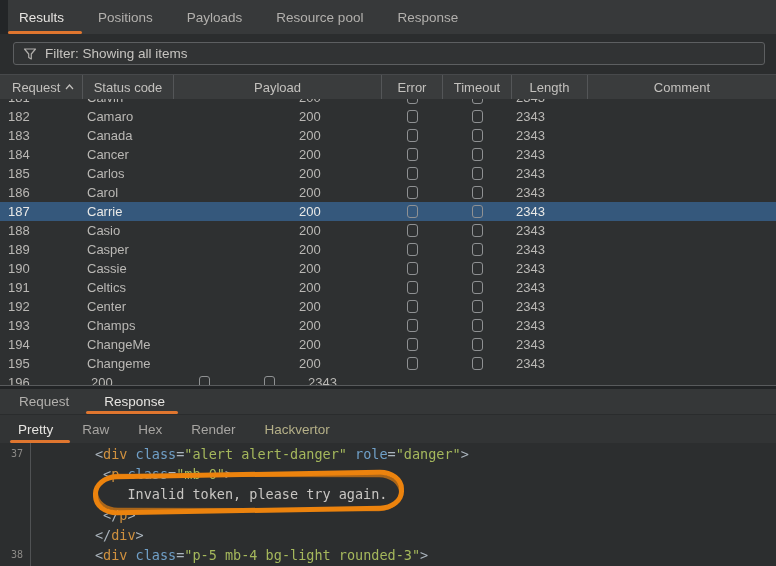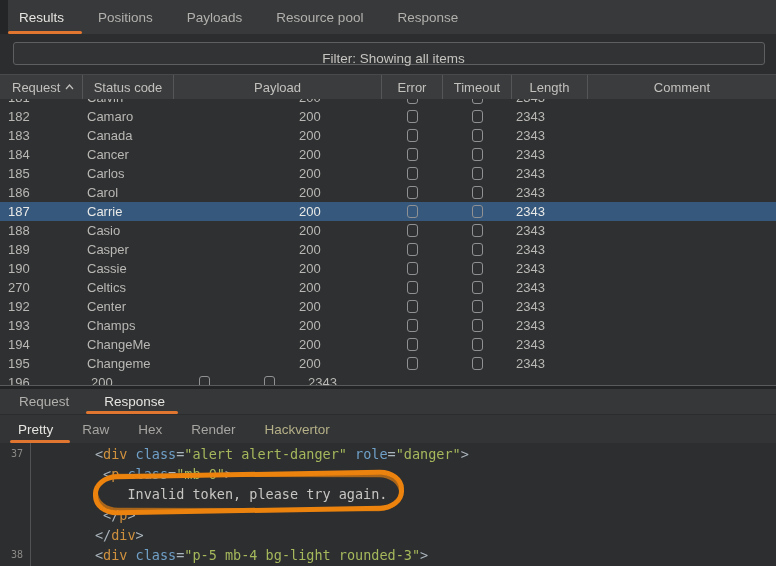--- a/index.html
+++ b/index.html
@@ -12,21 +12,21 @@
             padding-left:19px; gap:34px; }
   .tabbar .edge { position:absolute; left:0; top:0; width:8px; height:34px; background:#232527; }
   .tab { font-size:13.5px; color:#b2b0ad; cursor:default; white-space:nowrap; }
   .tab.active { color:#e6e4e1; }
   .ind { position:absolute; height:3px; background:#e0762f; border-radius:2px; bottom:0; }
   .ind-results { left:8px; width:74px; }
 
   
   .filter-row { height:40px; padding:8px 0 0 13px; background:#2b2d2e; }
   .filter-bar { width:752px; height:23px; background:#313334; border:1px solid #5d5f61;
-                border-radius:3px; display:flex; align-items:center; padding-left:9px; gap:8px;flex-direction:column; }
+                border-radius:3px; display:flex; align-items:center; padding-left:9px; gap:8px; }
   .filter-bar span { font-size:13.5px; color:#c6c4c0; }
 
   
   .thead { display:flex; height:25px; background:#3a3c3d; border-top:1px solid #47494b;
            font-size:13px; color:#c3c1be; align-items:center; }
   .th { height:100%; display:flex; align-items:center; justify-content:center;
         border-right:1px solid #545658; gap:5px; }
   .th:last-child { border-right:none; }
   .th.left { justify-content:flex-start; padding-left:12px; }
   .w-req{width:83px;} .w-pay{width:208px;} .w-status{width:91px;} .w-err{width:61px;}
@@ -246,21 +246,21 @@
     <div class="cell center w-err">
             <span class="checkbox"></span>
           </div>
     <div class="cell center w-time">
             <span class="checkbox"></span>
           </div>
     <div class="cell len w-len">2343</div>
     <div class="cell w-com"></div>
   </div>
         <div class="row">
-    <div class="cell num w-req">270</div>
+    <div class="cell num w-req">191</div>
     <div class="cell pay w-pay">Celtics</div>
     <div class="cell status w-status">200</div>
     <div class="cell center w-err">
             <span class="checkbox"></span>
           </div>
     <div class="cell center w-time">
             <span class="checkbox"></span>
           </div>
     <div class="cell len w-len">2343</div>
     <div class="cell w-com"></div>

